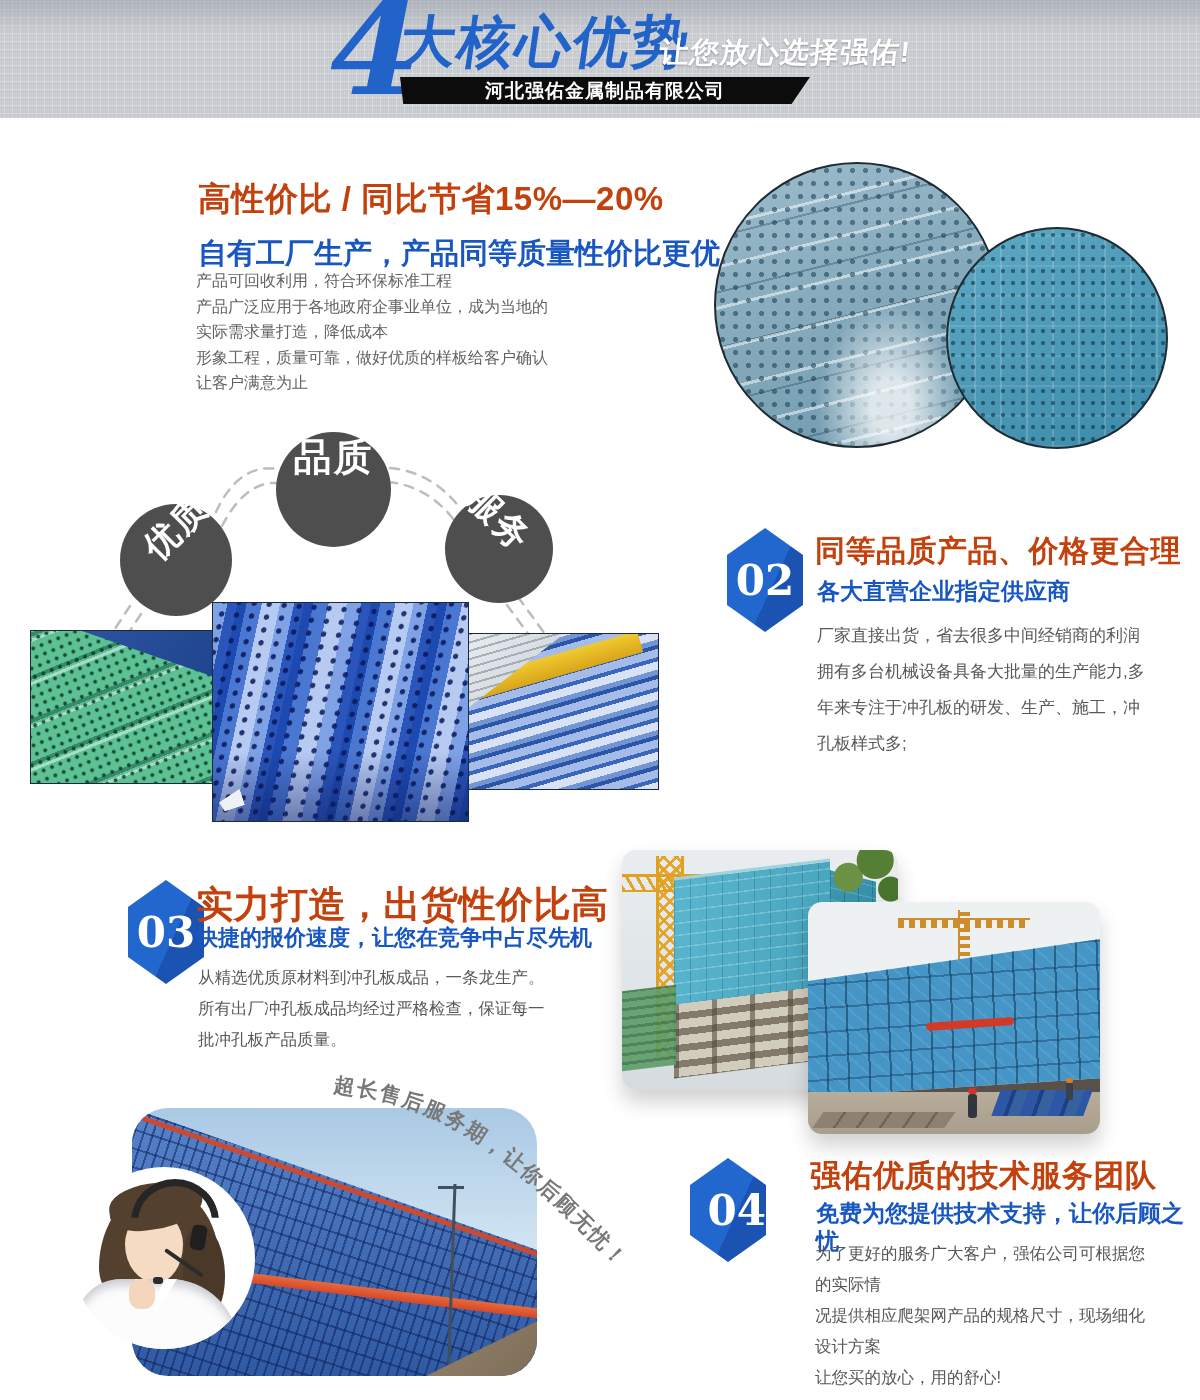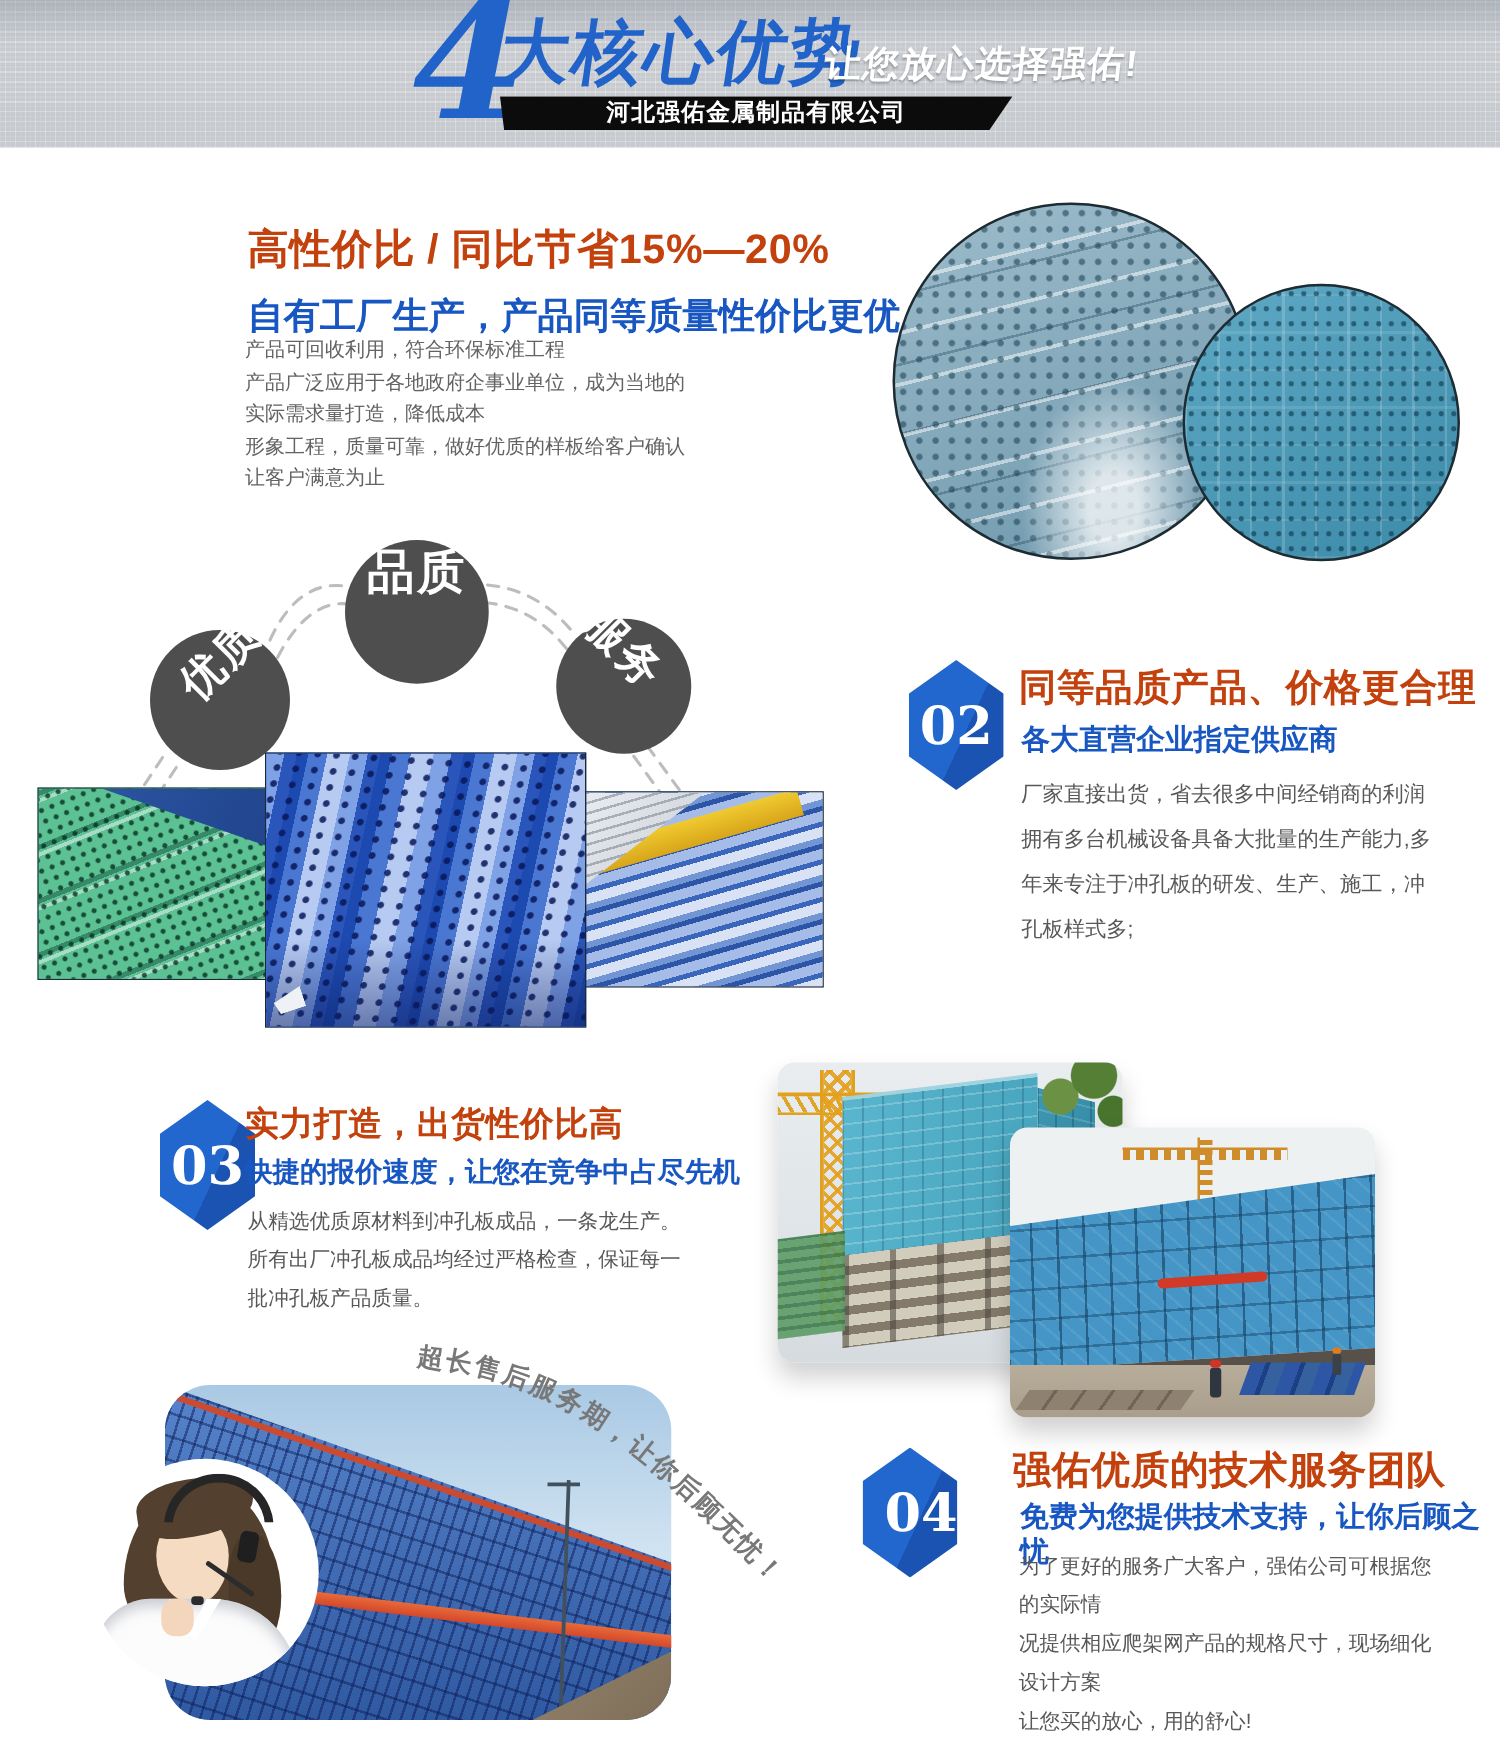--- a/index.html
+++ b/index.html
@@ -30,21 +30,21 @@
     clip-path:polygon(50% 0,100% 26%,100% 74%,50% 100%,0 74%,0 26%);
     background:linear-gradient(115deg,#2267ce 58%,#1a53b2 58%);
     display:flex;align-items:center;justify-content:center;color:#fff;
     font-family:"DejaVu Serif","Liberation Serif",serif;font-weight:bold;font-size:42px;}
   .hex1{left:112px;top:176px;} .hex2{left:727px;top:528px;}
   .hex3{left:112px;top:880px;margin-left:16px;} .hex4{left:690px;top:1158px;justify-content:flex-end;}
 
   .sec-title{position:absolute;font-weight:700;color:#c2410c;line-height:1.15;letter-spacing:.5px;}
   .t1{left:198px;top:180px;font-size:33px;}
   .t2{left:815px;top:534px;font-size:30px;}
-  .t3{left:196px;top:884px;font-size:27px;}
+  .t3{left:196px;top:884px;font-size:37px;}
   .t4{left:810px;top:1158px;font-size:31px;}
   .sec-sub{position:absolute;font-weight:800;color:#1857c2;line-height:1.2;}
   .s1{left:198px;top:236px;font-size:29px;}
   .s2{left:817px;top:578px;font-size:23px;}
   .s3{left:196px;top:925px;font-size:22px;}
   .s4{left:816px;top:1200px;font-size:23px;}
   .sec-body{position:absolute;color:#636363;}
   .b1{left:196px;top:268px;width:460px;font-size:16px;line-height:25.5px;}
   .b2{left:817px;top:618px;width:390px;font-size:17px;line-height:36px;color:#585858;}
   .b3{left:198px;top:962px;width:440px;font-size:16.5px;line-height:31px;color:#585858;}

